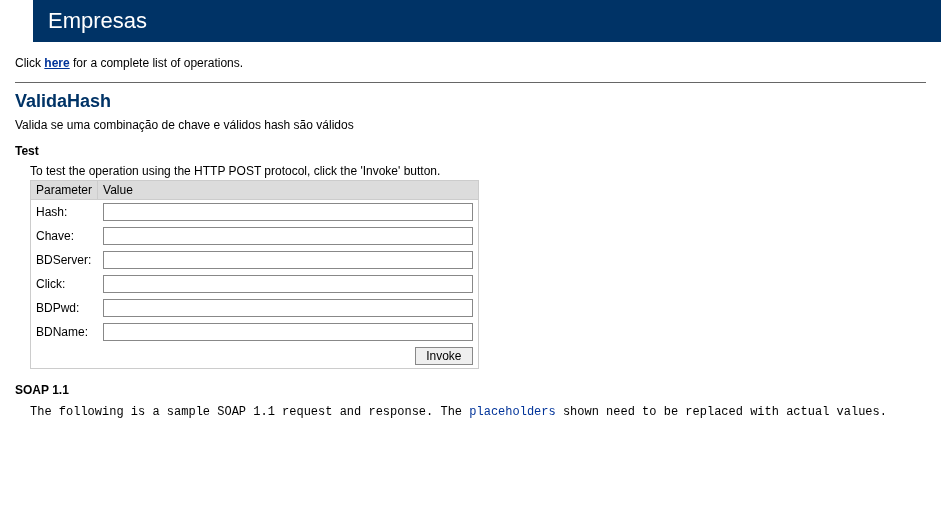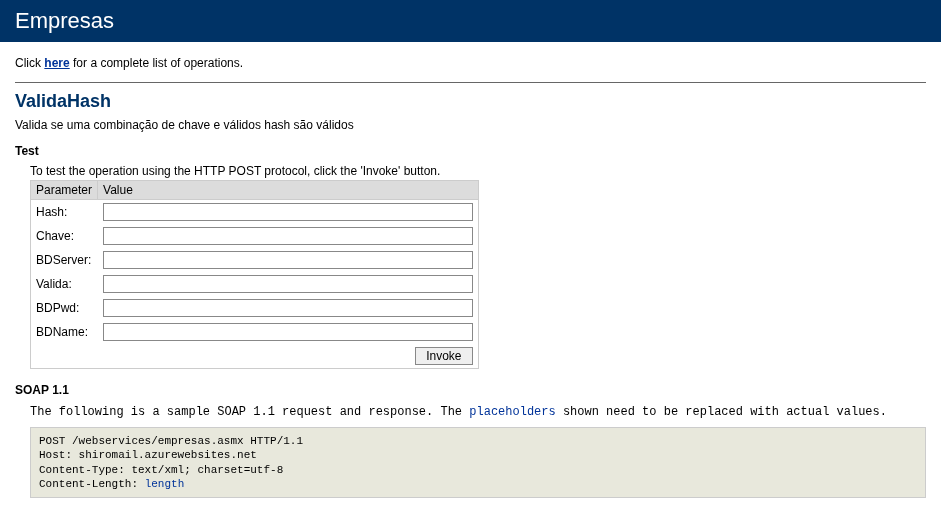--- a/index.html
+++ b/index.html
@@ -8,20 +8,21 @@
       font-family: Verdana, Arial, sans-serif;
       font-size: 12px;
       color: #000;
     }
     .header-bar {
       background: #003366;
       color: #fff;
       padding: 8px 15px;
       font-size: 22px;
       font-weight: normal;
+      margin-left: 33px;
     }
     .content {
       padding: 6px 15px;
     }
     .intro {
       margin: 8px 0;
     }
     .intro a {
       color: #003399;
       text-decoration: underline;
@@ -150,21 +151,21 @@
       </tr>
       <tr>
         <td class="label">Chave:</td>
         <td><input type="text" style=""></td>
       </tr>
       <tr>
         <td class="label">BDServer:</td>
         <td><input type="text" style=""></td>
       </tr>
       <tr>
-        <td class="label">Valida:</td>
+        <td class="label">Click:</td>
         <td><input type="text" style=""></td>
       </tr>
       <tr>
         <td class="label">BDPwd:</td>
         <td><input type="text" style=""></td>
       </tr>
       <tr>
         <td class="label">BDName:</td>
         <td><input type="text" style=""></td>
       </tr>
@@ -176,18 +177,14 @@
     </tbody>
       </table>
   </div>
 
   <div class="sub-heading" style="margin-top:14px;">SOAP 1.1</div>
 
   <div class="indent">
     <p class="soap-desc">
       <span>The following is a sample SOAP 1.1 request and response. The </span><span class="placeholder-word">placeholders</span><span> shown need to be replaced with actual values.</span>
     </p>
-    <pre class="code"><span>POST /webservices/empresas.asmx HTTP/1.1</span>
-<span>Host: shiromail.azurewebsites.net</span>
-<span>Content-Type: text/xml; charset=utf-8</span>
-<span>Content-Length: </span><span class="placeholder">length</span></pre>
   </div>
 </div>
 
 </body></html>

